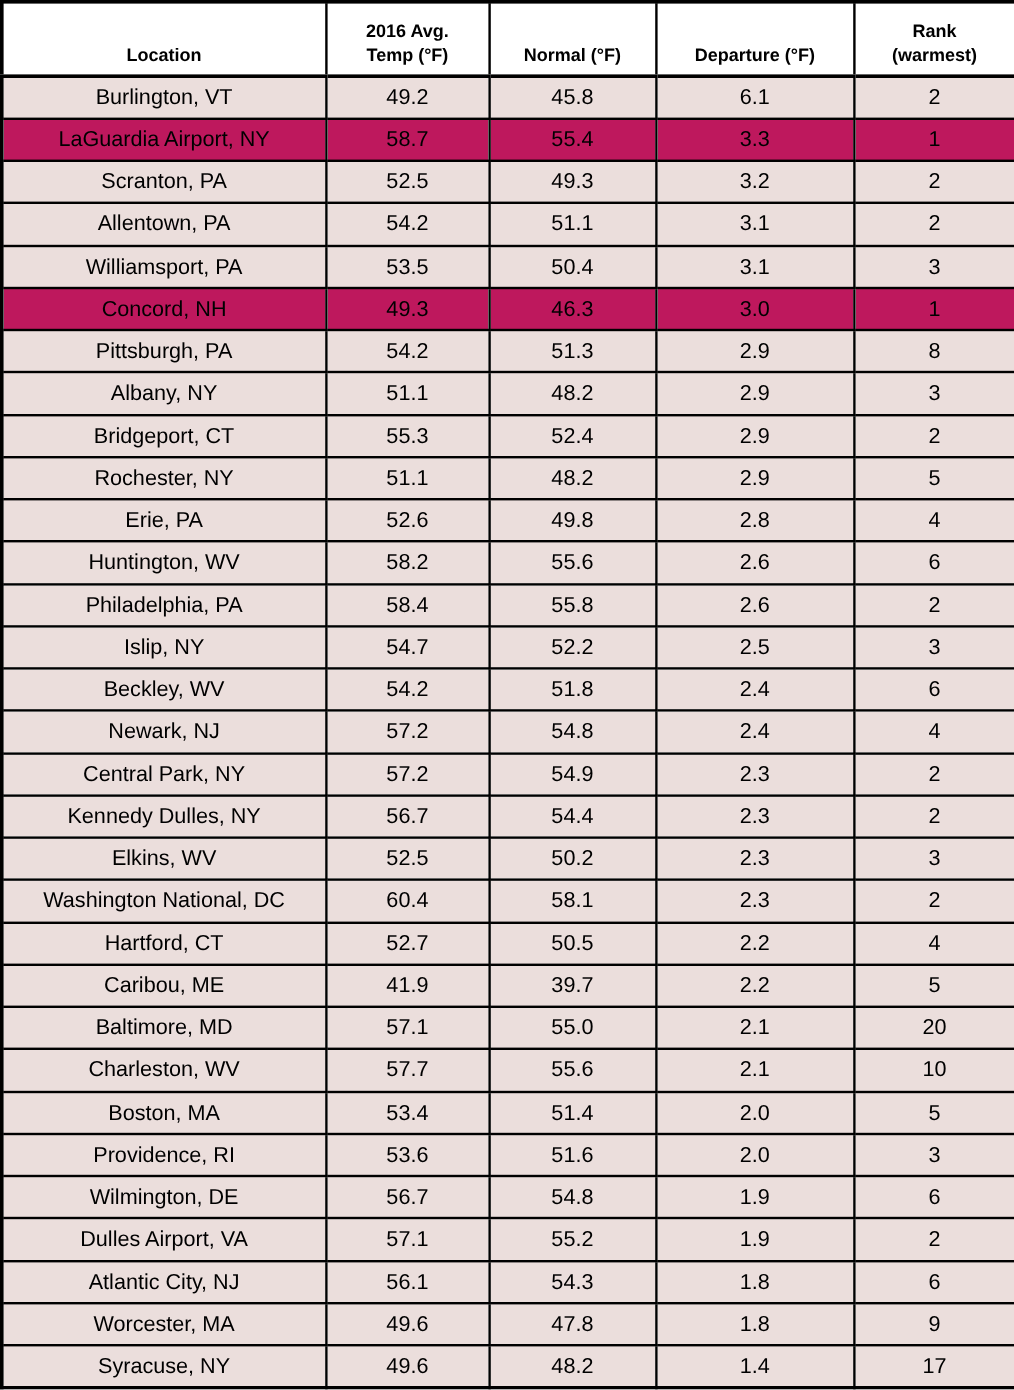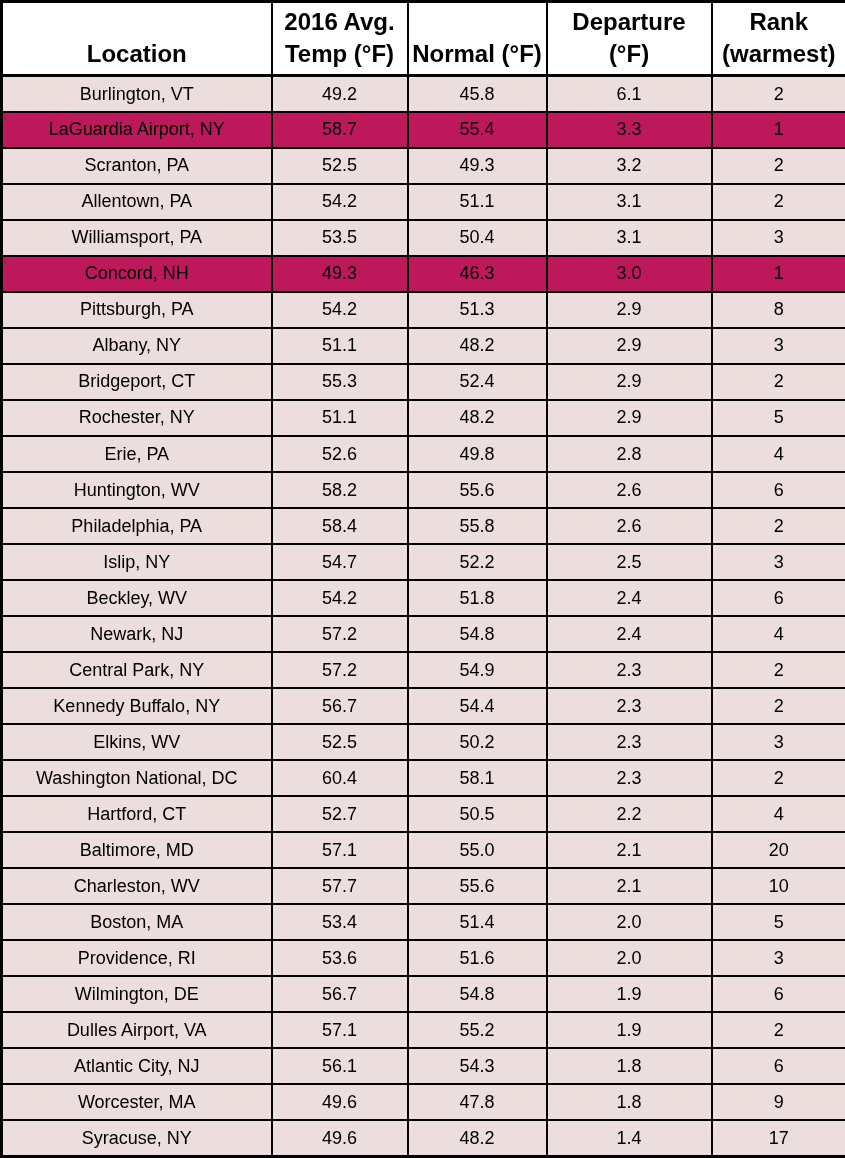--- a/index.html
+++ b/index.html
@@ -25,21 +25,21 @@
   col.c-avg       { width: 136px; }
   col.c-normal    { width: 139px; }
   col.c-departure { width: 165px; }
   col.c-rank      { width: 135px; }
 
   thead th {
     background: #ffffff;
     border: 2px solid #000000;
     border-bottom: 3px solid #000000;
     font-weight: bold;
-    font-size: 24px;
+    font-size: 15px;
     line-height: 1.32;
     color: #000000;
     text-align: center;
     vertical-align: bottom;
     padding: 3px 2px 5px 2px;
     height: 62px;
     white-space: pre-line;
   }
   tbody td {
     background: #ebdedc;
@@ -213,21 +213,21 @@
 
   <tr>
     <td>Central Park, NY</td>
     <td>57.2</td>
     <td>54.9</td>
     <td>2.3</td>
     <td>2</td>
   </tr>
 
   <tr>
-    <td>Kennedy Buffalo, NY</td>
+    <td>Kennedy Dulles, NY</td>
     <td>56.7</td>
     <td>54.4</td>
     <td>2.3</td>
     <td>2</td>
   </tr>
 
   <tr>
     <td>Elkins, WV</td>
     <td>52.5</td>
     <td>50.2</td>
@@ -244,20 +244,27 @@
   </tr>
 
   <tr>
     <td>Hartford, CT</td>
     <td>52.7</td>
     <td>50.5</td>
     <td>2.2</td>
     <td>4</td>
   </tr>
 
+  <tr>
+    <td>Caribou, ME</td>
+    <td>41.9</td>
+    <td>39.7</td>
+    <td>2.2</td>
+    <td>5</td>
+  </tr>
 
   <tr>
     <td>Baltimore, MD</td>
     <td>57.1</td>
     <td>55.0</td>
     <td>2.1</td>
     <td>20</td>
   </tr>
 
   <tr>

